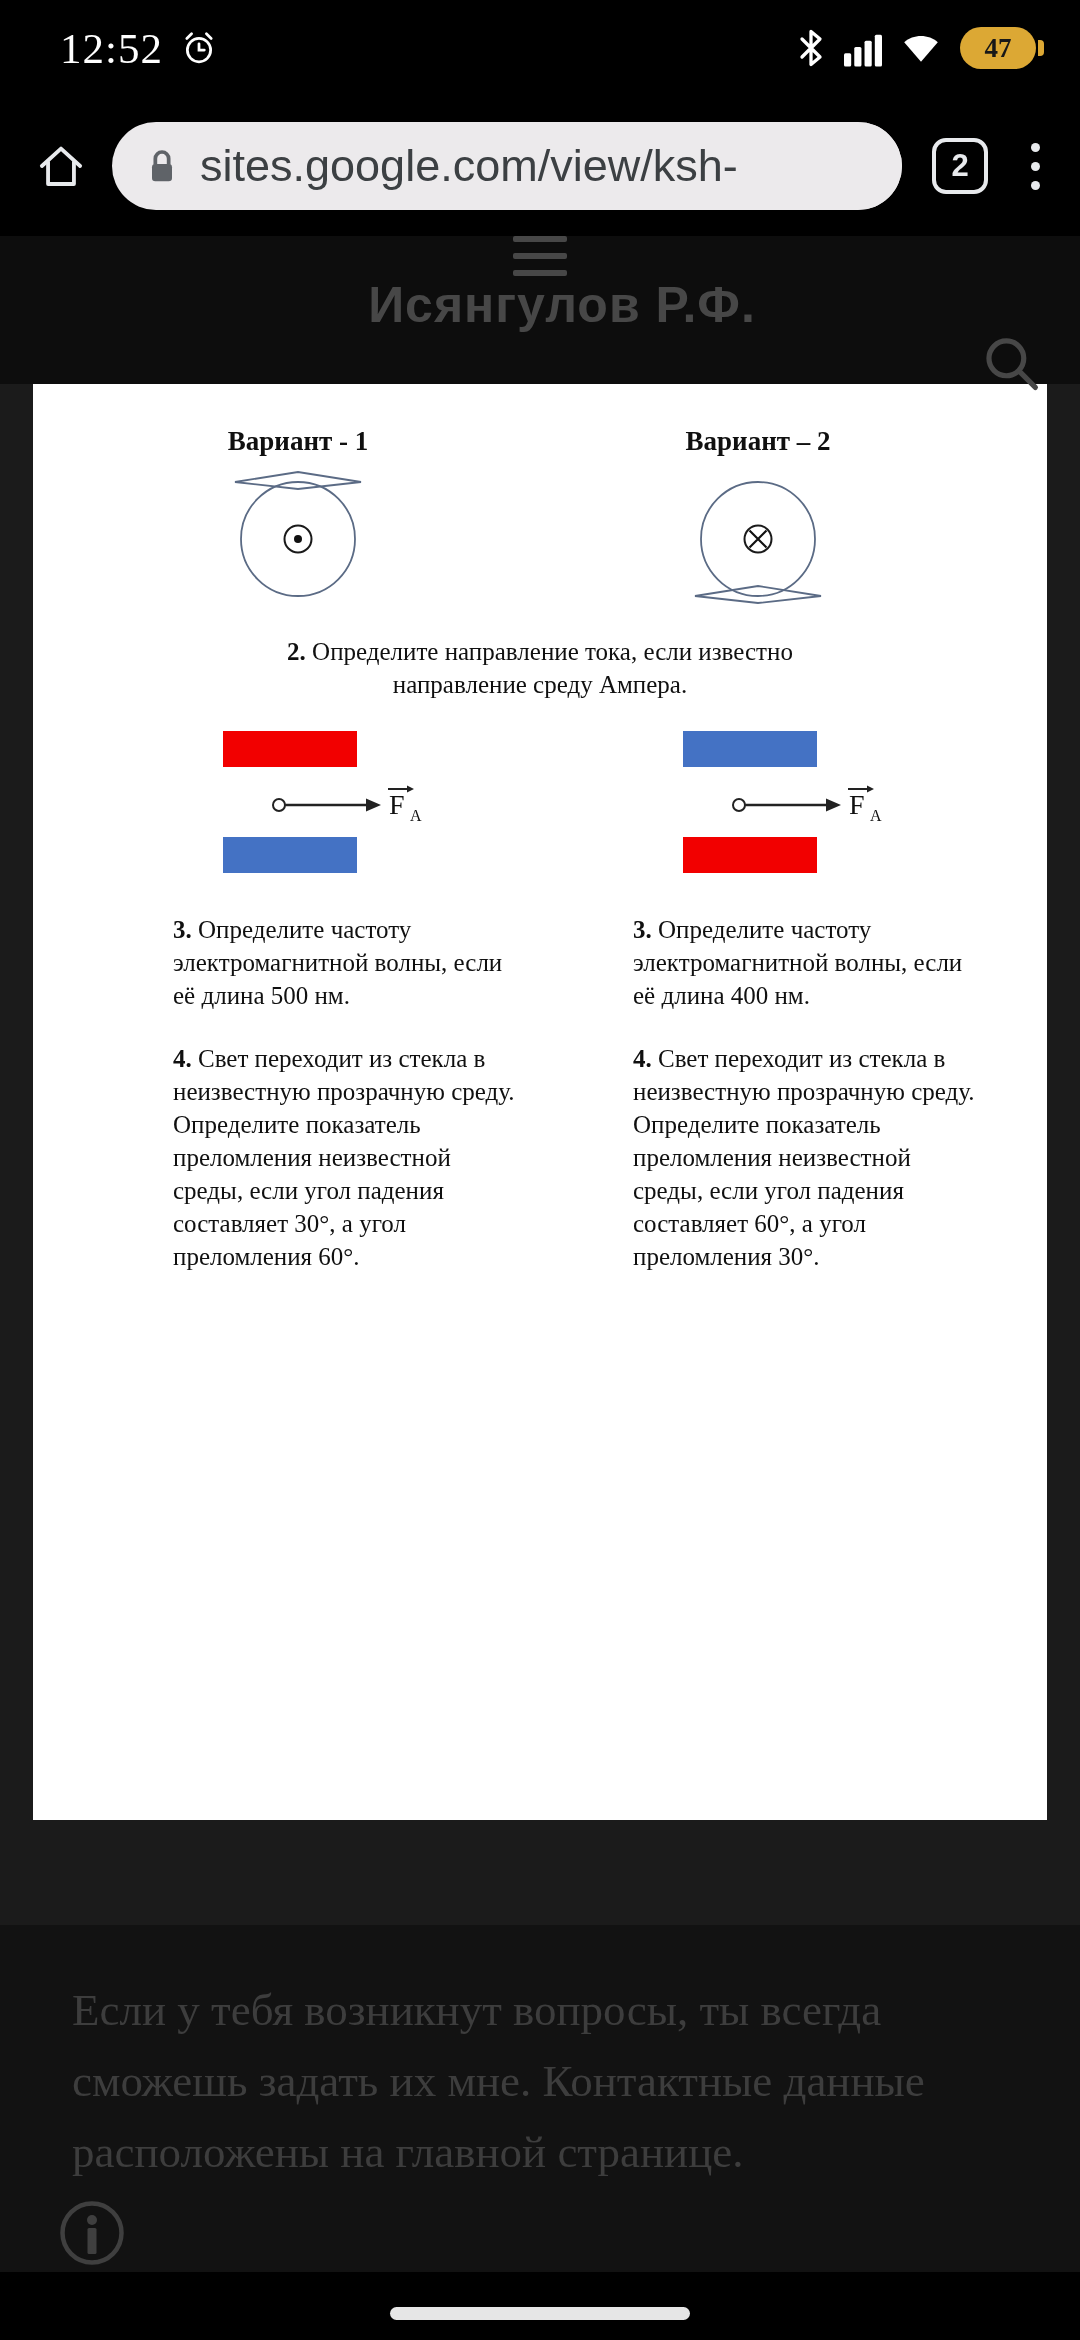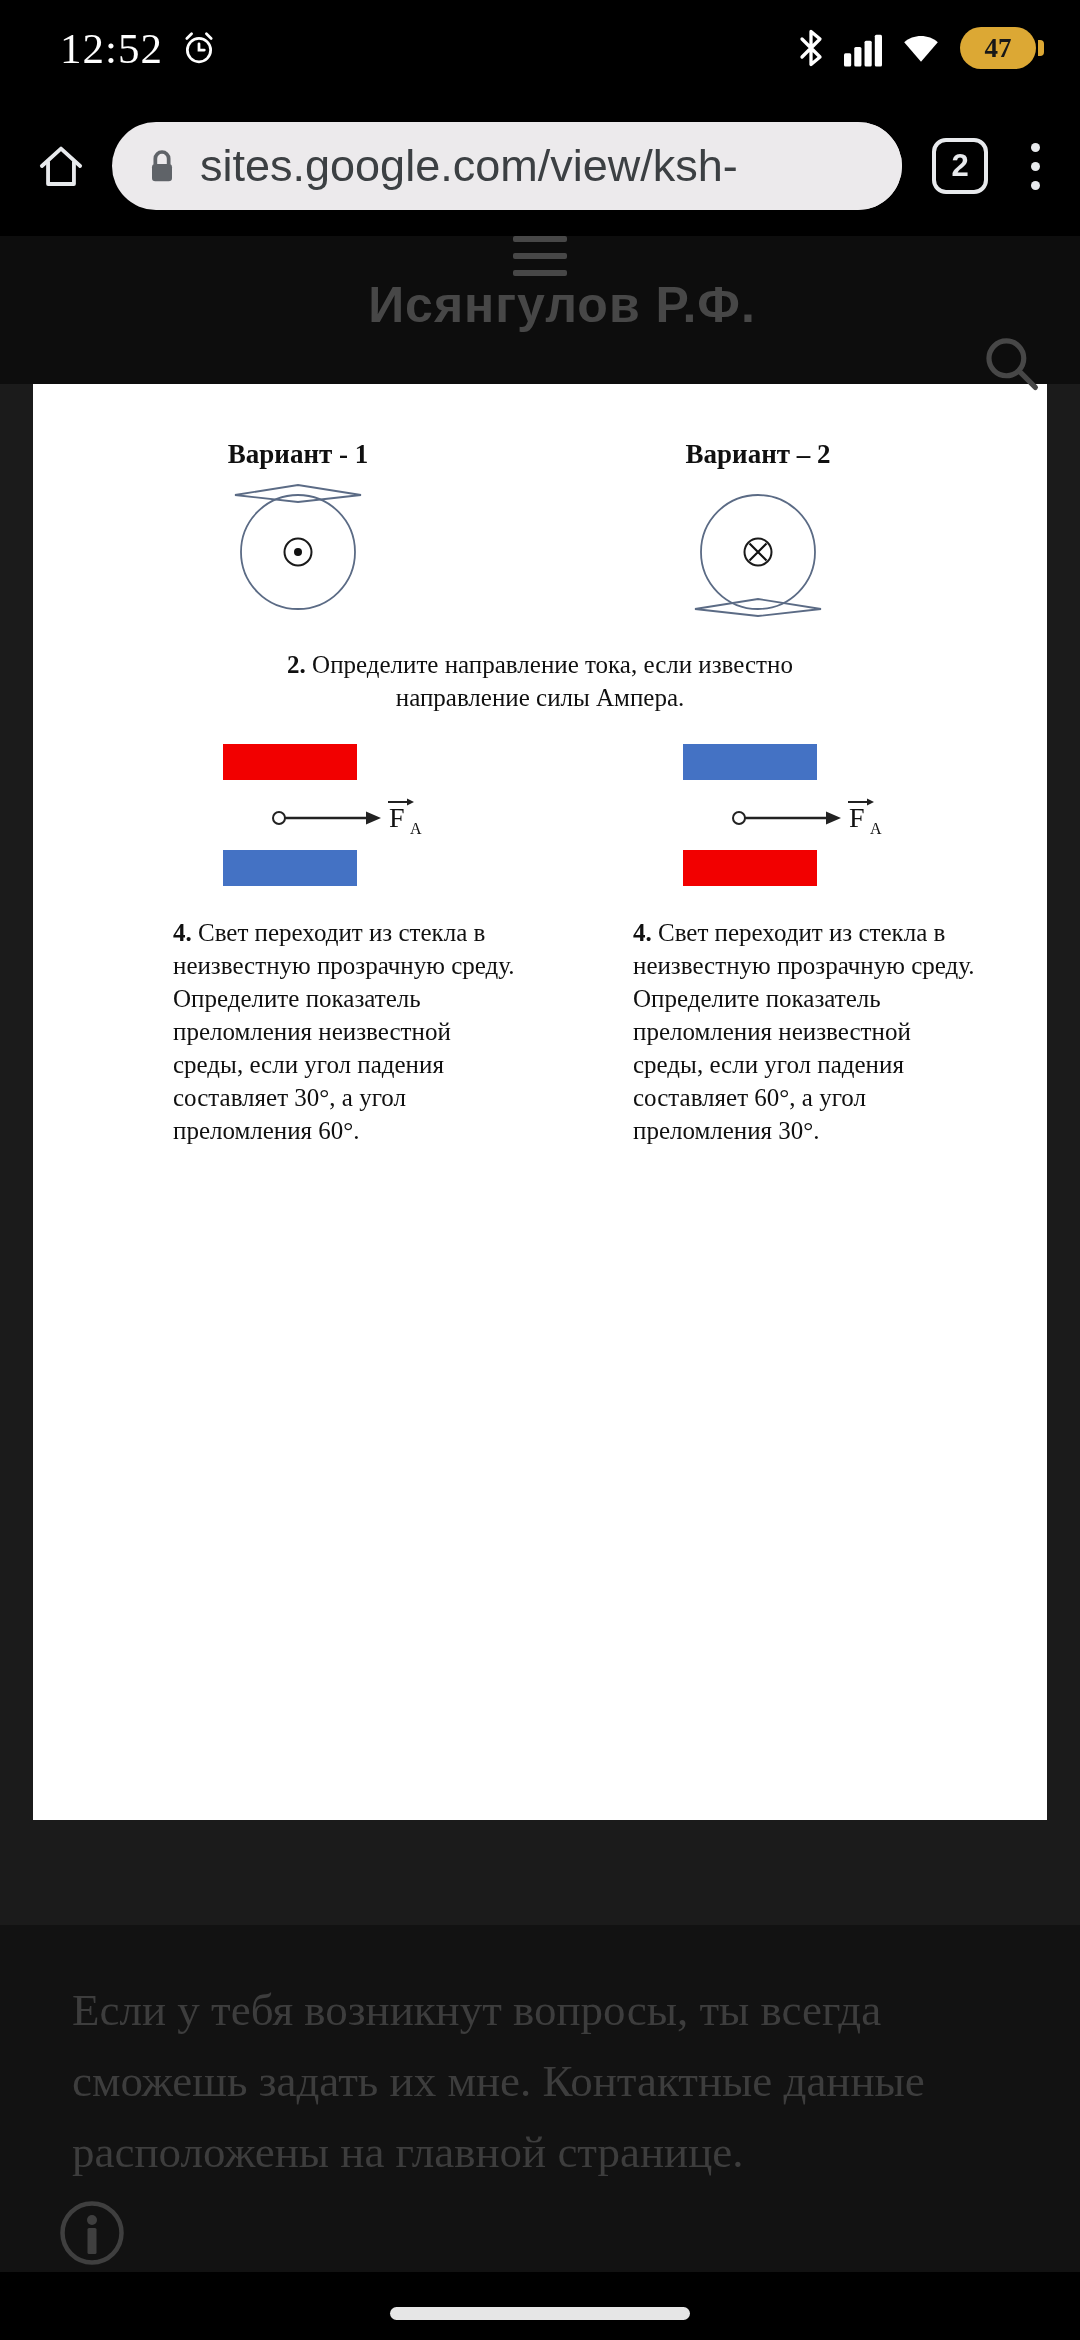--- a/index.html
+++ b/index.html
@@ -33,21 +33,21 @@
   
   .site-header { height:148px; background:#0d0d0d; display:flex; align-items:center; padding:0 40px;flex-direction:column; }
   .hamburger { display:flex; flex-direction:column; gap:11px; width:54px; }
   .h-line { height:6px; background:#474747; border-radius:2px; }
   .site-title { margin-left:44px; font-size:50px; font-weight:700; color:#474747; letter-spacing:1px; }
   .hdr-search { margin-left:auto; display:flex; align-items:center; }
 
   
   .content { height:1541px; background:#1b1b1b; padding:0 33px; }
   .paper { width:1014px; height:1436px; background:#fff; font-family:"Liberation Serif", serif;
-           color:#101010; padding-top:55px; }
+           color:#101010; padding-top:42px; }
   .variant-row { display:flex; }
   .vcol-l { width:530px; display:flex; justify-content:center; }
   .vcol-r { width:390px; display:flex; justify-content:center; }
   .variant-h { font-size:27px; font-weight:700; }
   .task-center { text-align:center; font-size:25px; line-height:33px; }
   .t1 { margin-top:8px; }
   .t2 { margin-top:22px; }
   .compass-row { display:flex; margin-top:2px; }
   .bars-row { display:flex; margin-top:30px; }
   .bar-group { width:150px; display:flex; flex-direction:column; gap:14px; }
@@ -172,21 +172,21 @@
             <circle cx="75" cy="74" r="57" fill="none" stroke="#5b6b85" stroke-width="1.8"></circle>
             <path d="M12 131 L75 121 L138 131 L75 138 Z" fill="none" stroke="#5b6b85" stroke-width="1.8"></path>
             <circle cx="75" cy="74" r="13.5" fill="none" stroke="#1a1a1a" stroke-width="2"></circle>
             <path d="M66.5 65.5 L83.5 82.5 M83.5 65.5 L66.5 82.5" stroke="#111" stroke-width="2.2"></path>
           </svg>
         </div>
       </div>
 
       <div class="task-center t2">
         <div><b>2.</b> <span>Определите направление тока, если известно</span></div>
-        <div>направление силы Ампера.</div>
+        <div>направление среду Ампера.</div>
       </div>
 
       <div class="bars-row">
         <div class="vcol-l">
           <div class="bar-group">
             <div class="bar" style="background: rgb(242, 0, 0);"></div>
             <svg class="force-svg" viewBox="0 0 160 42">
               <circle cx="8" cy="24" r="6" fill="#fff" stroke="#222" stroke-width="2"></circle>
               <line x1="14" y1="24" x2="95" y2="24" stroke="#222" stroke-width="2.4"></line>
               <polygon points="95,17.5 110,24 95,30.5" fill="#222"></polygon>
@@ -208,20 +208,24 @@
               <line x1="117" y1="8" x2="136" y2="8" stroke="#222" stroke-width="2"></line>
               <polygon points="136,4.5 143,8 136,11.5" fill="#222"></polygon>
               <text x="118" y="33" font-size="28" font-family="Liberation Serif, serif" fill="#111">F</text>
               <text x="139" y="40" font-size="16" font-family="Liberation Serif, serif" fill="#111">A</text>
             </svg>
             <div class="bar" style="background: rgb(242, 0, 0);"></div>
           </div>
         </div>
       </div>
 
+      <div class="text-row t3">
+        <p class="tcol-l"><b>3.</b> <span>Определите частоту электромагнитной волны, если её длина 500 нм.</span></p>
+        <p class="tcol-r"><b>3.</b> <span>Определите частоту электромагнитной волны, если её длина 400 нм.</span></p>
+      </div>
 
       <div class="text-row t4">
         <p class="tcol-l"><b>4.</b> <span>Свет переходит из стекла в неизвестную прозрачную среду. Определите показатель преломления неизвестной среды, если угол падения составляет 30°, а угол преломления 60°.</span></p>
         <p class="tcol-r"><b>4.</b> <span>Свет переходит из стекла в неизвестную прозрачную среду. Определите показатель преломления неизвестной среды, если угол падения составляет 60°, а угол преломления 30°.</span></p>
       </div>
 
     </div>
   </div>
 
   <div class="footer">

